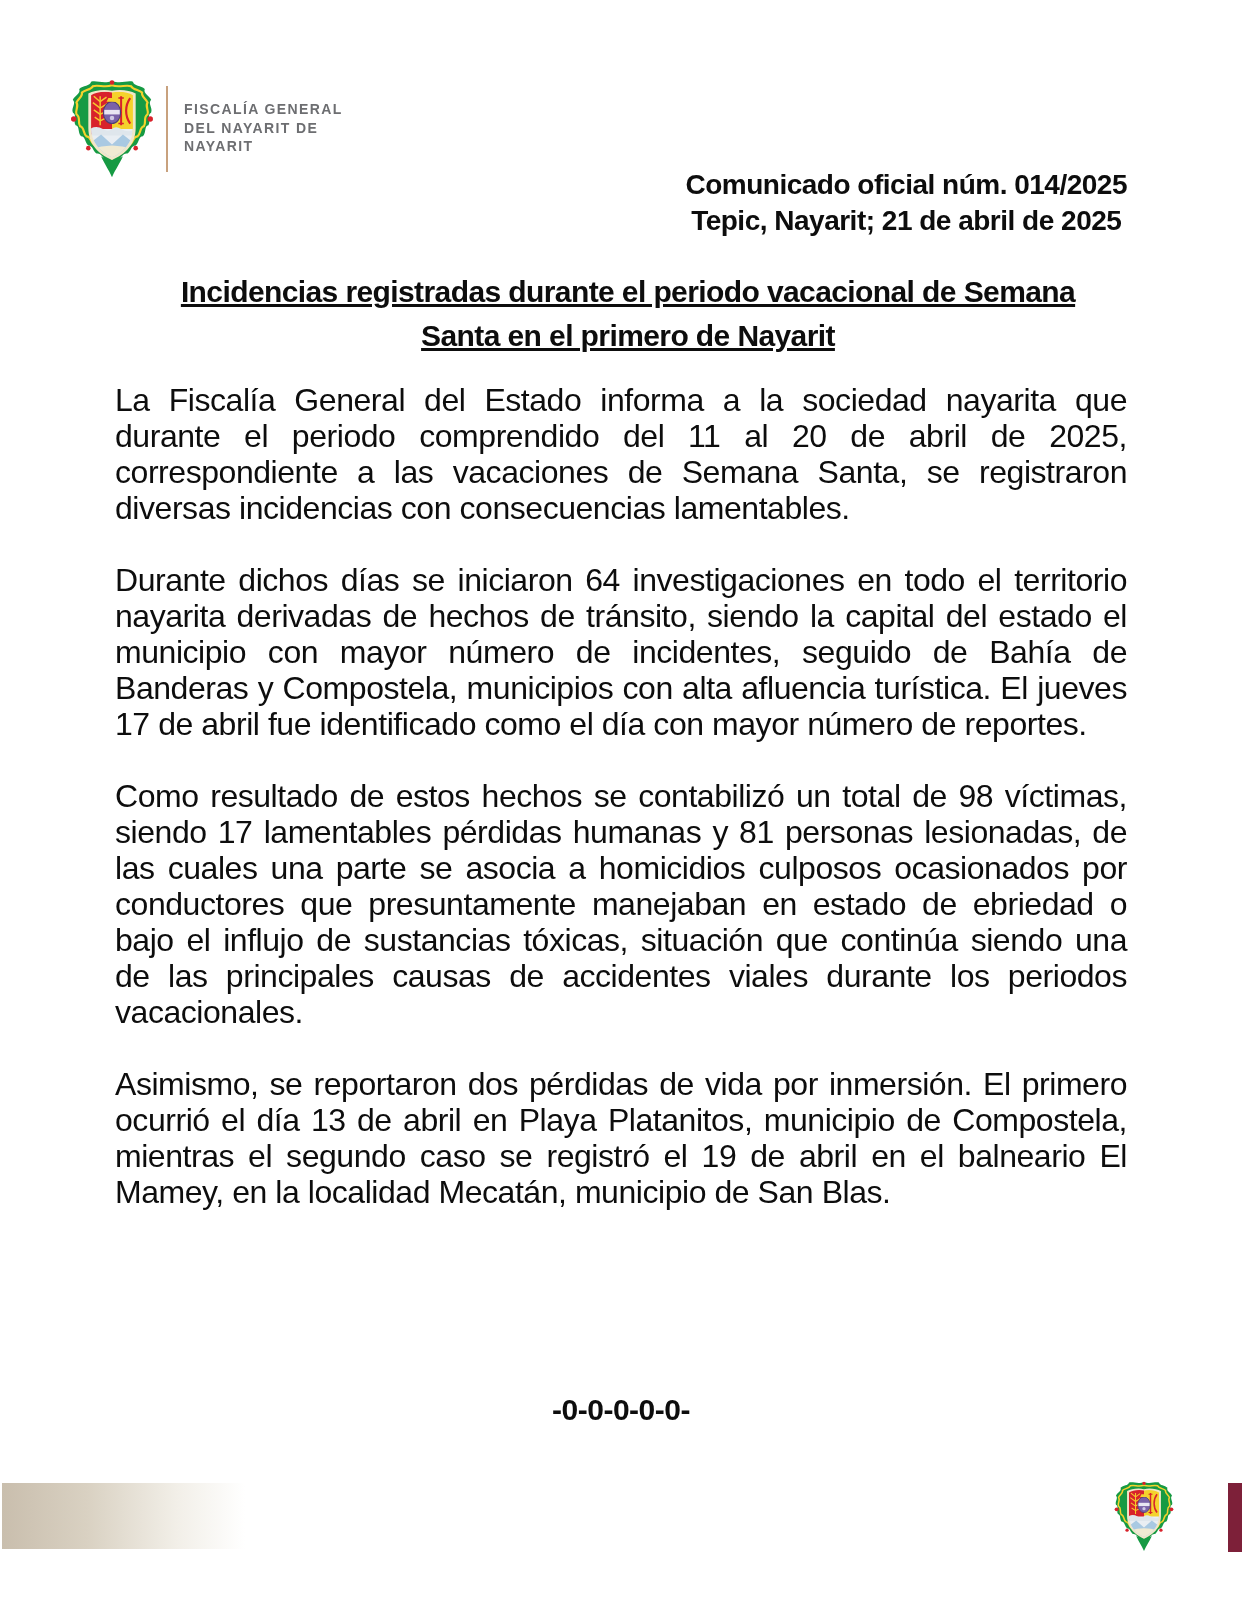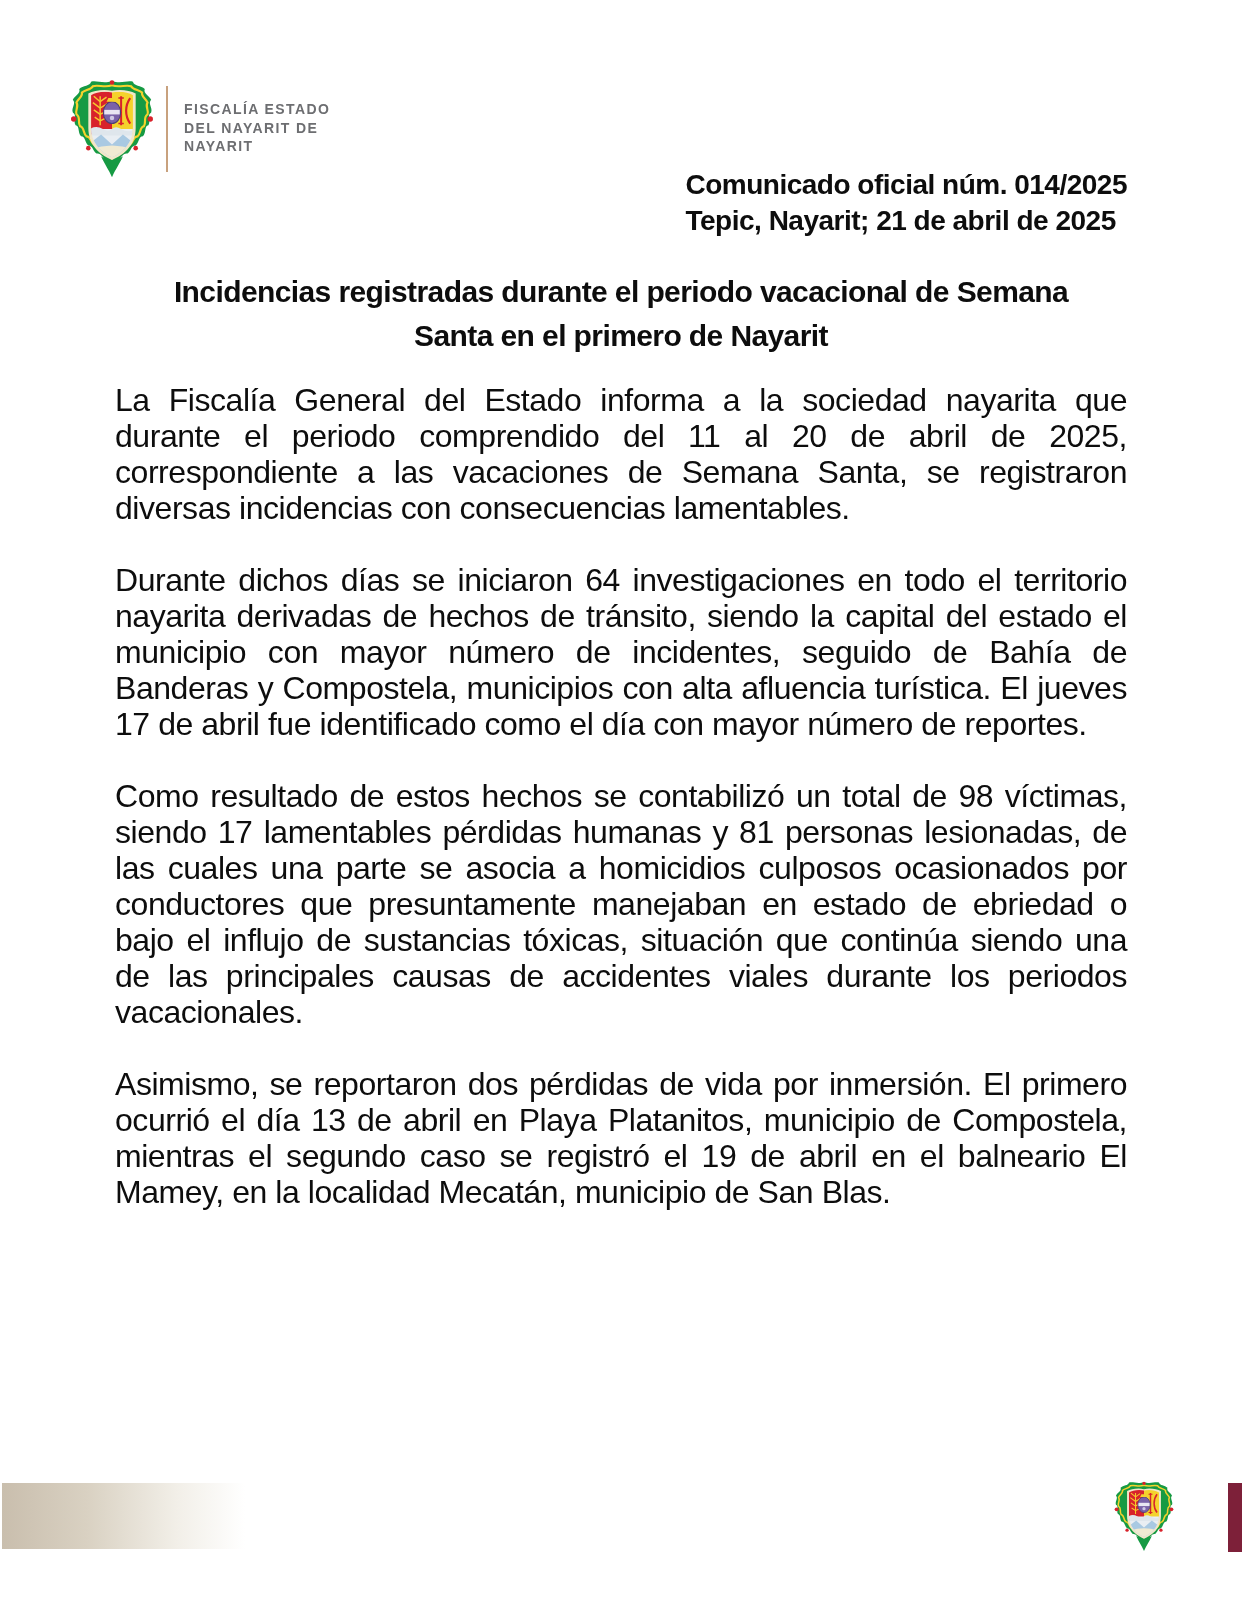--- a/index.html
+++ b/index.html
@@ -25,28 +25,29 @@
   }
   
   .brand{position:absolute;left:66px;top:78px;display:flex;align-items:flex-start;}
   .crest-lg{width:92px;height:102px;display:block;}
   .brand-divider{width:2px;height:86px;background:var(--divider-tan);margin-left:8px;margin-top:8px;}
   .brand-text{margin-left:16px;padding-top:22px;
     font-weight:700;font-size:14px;line-height:18.5px;letter-spacing:1.4px;
     color:var(--org-text-gray);}
   
   .comunicado{
-    position:absolute;right:115px;top:167px;text-align:left;
+    position:absolute;right:115px;top:167px;text-align:center;
     font-weight:700;font-size:28px;line-height:36px;letter-spacing:-0.5px;
   }
   
   .title{
-    position:absolute;left:115px;top:270px;width:1012px;
+    position:absolute;left:122px;top:270px;width:1012px;
     text-align:center;font-weight:700;font-size:30px;line-height:44px;
     letter-spacing:-0.6px;
+    text-decoration:underline;
   }
   .title .tline{display:block;white-space:nowrap;}
   
   .body{
     position:absolute;left:115px;top:382px;width:1012px;
     font-size:32px;line-height:36px;letter-spacing:-0.45px;
     text-align:justify;text-justify:inter-word;
   }
   .body p{margin:0 0 36px 0;}
   
@@ -108,21 +109,21 @@
     </defs>
   </svg>
 
   <header>
     <div class="brand">
       <svg class="crest-lg" viewBox="0 0 100 112">
           <use href="#escudo"></use>
         </svg>
       <div class="brand-divider"></div>
       <div class="brand-text">
-        <div>FISCALÍA ESTADO</div>
+        <div>FISCALÍA GENERAL</div>
         <div>DEL NAYARIT DE</div>
         <div>NAYARIT</div>
       </div>
     </div>
     <div class="comunicado">
       <div>Comunicado oficial núm. 014/2025</div>
       <div>Tepic, Nayarit; 21 de abril de 2025</div>
     </div>
   </header>
 
@@ -131,20 +132,21 @@
     <span class="tline">Santa en el primero de Nayarit</span>
   </h1>
 
   <main class="body">
     <p>La Fiscalía General del Estado informa a la sociedad nayarita que durante el periodo comprendido del 11 al 20 de abril de 2025, correspondiente a las vacaciones de Semana Santa, se registraron diversas incidencias con consecuencias lamentables.</p>
     <p>Durante dichos días se iniciaron 64 investigaciones en todo el territorio nayarita derivadas de hechos de tránsito, siendo la capital del estado el municipio con mayor número de incidentes, seguido de Bahía de Banderas y Compostela, municipios con alta afluencia turística. El jueves 17 de abril fue identificado como el día con mayor número de reportes.</p>
     <p>Como resultado de estos hechos se contabilizó un total de 98 víctimas, siendo 17 lamentables pérdidas humanas y 81 personas lesionadas, de las cuales una parte se asocia a homicidios culposos ocasionados por conductores que presuntamente manejaban en estado de ebriedad o bajo el influjo de sustancias tóxicas, situación que continúa siendo una de las principales causas de accidentes viales durante los periodos vacacionales.</p>
     <p>Asimismo, se reportaron dos pérdidas de vida por inmersión. El primero ocurrió el día 13 de abril en Playa Platanitos, municipio de Compostela, mientras el segundo caso se registró el 19 de abril en el balneario El Mamey, en la localidad Mecatán, municipio de San Blas.</p>
   </main>
 
+  <div class="closing">-0-0-0-0-0-</div>
 
   <footer>
     <div class="gradient-bar"></div>
     <svg class="crest-sm" viewBox="0 0 100 112">
         <use href="#escudo"></use>
       </svg>
     <div class="maroon-bar"></div>
   </footer>
 
 </div>

